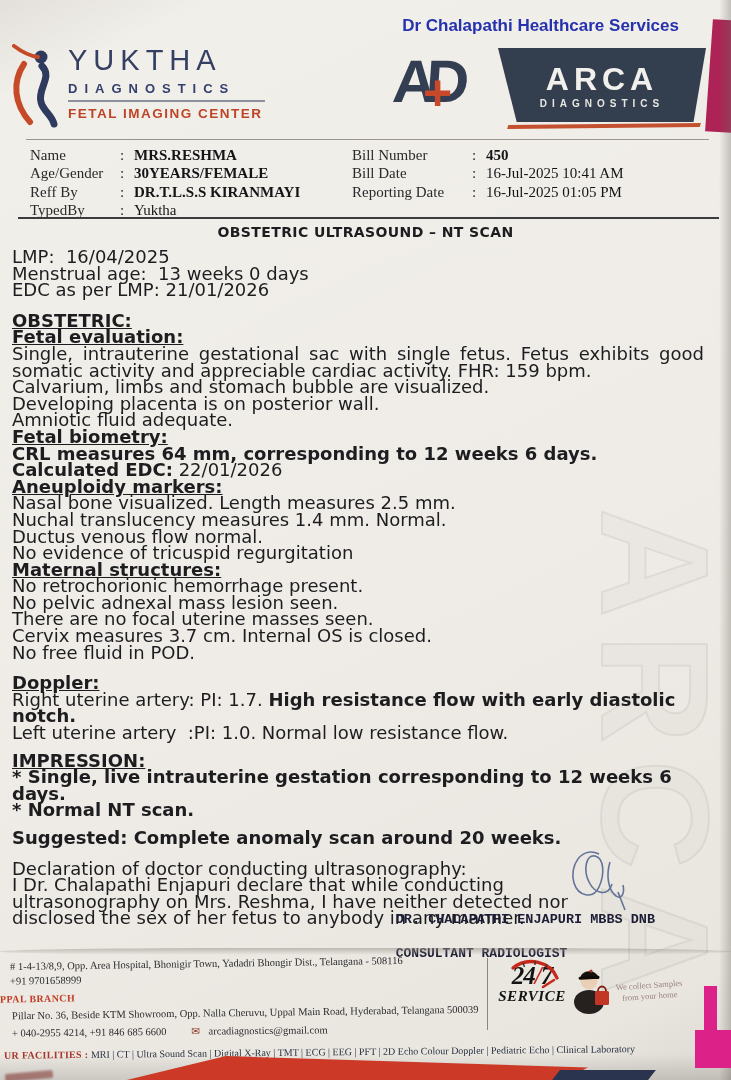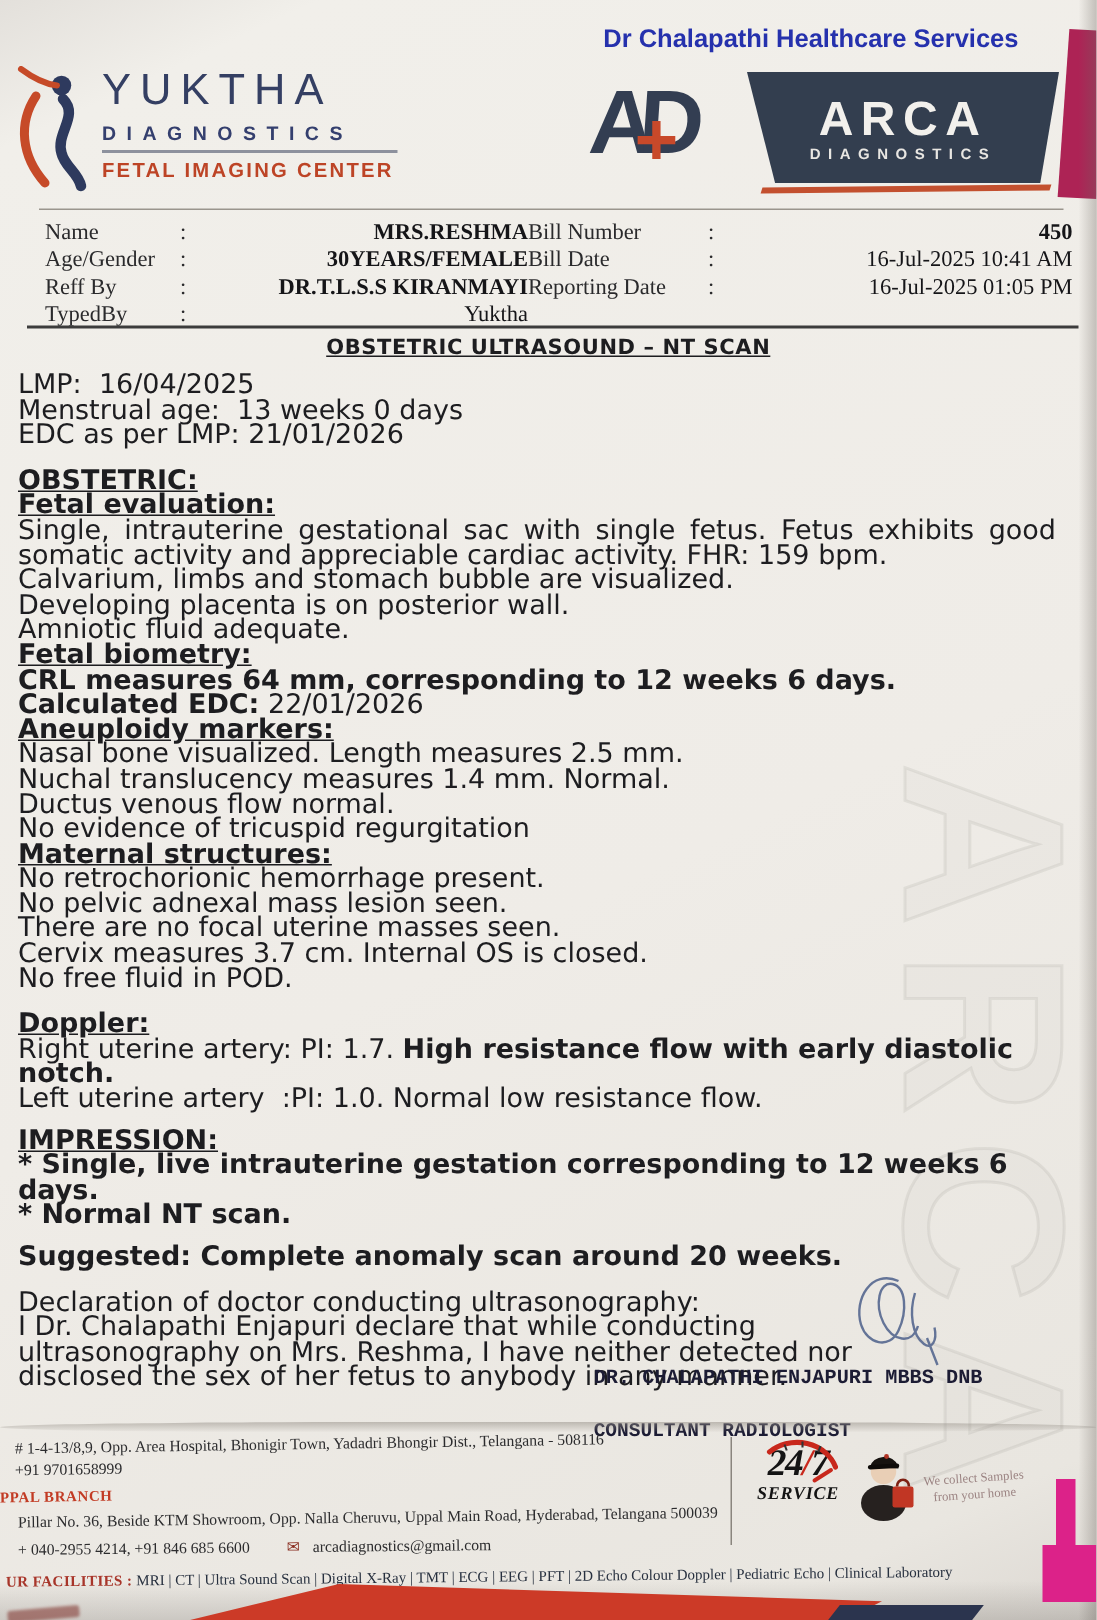--- a/index.html
+++ b/index.html
@@ -43,26 +43,26 @@
   .hr-thin{position:absolute;top:139px;left:26px;right:22px;height:1px;background:#9a958d;z-index:2;}
 
   
   .pinfo{position:absolute;top:146px;left:30px;right:16px;display:flex;z-index:2;
         font-family:"Liberation Serif",serif;font-size:15px;}
   .pcol{display:grid;grid-auto-rows:18.5px;align-items:center;}
   .pcol.left{width:322px;grid-template-columns:90px 14px 1fr;}
   .pcol.right{flex:1;grid-template-columns:120px 14px 1fr;}
   .plabel{color:#2a2a2c;}
   .pcolon{color:#2a2a2c;}
-  .pval{font-weight:bold;color:#151518;text-align:right;}
+  .pval{font-weight:bold;color:#151518;}
   .pval.normal{font-weight:normal;}
   .hr-thick{position:absolute;top:217px;left:18px;right:12px;height:2px;background:#3c3c3c;z-index:2;}
   .rtitle{position:absolute;top:224px;left:0;width:100%;text-align:center;font-weight:bold;font-size:14px;
         letter-spacing:.4px;z-index:2;}
-  .rtitle span{text-decoration:underline;}
+  .rtitle span{}
 
   
   .body{position:absolute;top:249px;left:12px;width:692px;font-size:18px;line-height:16.6px;z-index:2;}
   .ln{white-space:pre-wrap;}
   .h{font-weight:bold;text-decoration:underline;}
   .b{font-weight:bold;}
   .gap-s{height:11px;} .gap-m{height:14px;}
   .para{text-align:justify;}
   .decl{max-width:618px;}
 
@@ -83,21 +83,21 @@
         background:linear-gradient(rgba(150,144,136,.55),rgba(150,144,136,0));z-index:3;border-radius:50%/70%;}
   .footer{position:absolute;left:0;top:952px;width:731px;height:128px;z-index:3;
         font-family:Liberation Serif, serif;color:#2c2c2e;}
   .f-abs{position:absolute;}
   .addr{font-size:10.5px;}
   .branch{font-size:10px;color:#c23b24;font-weight:bold;letter-spacing:.4px;}
   .fdivider{position:absolute;left:487px;top:6px;width:1px;height:72px;background:#8a857e;}
   .svc{position:absolute;left:497px;top:12px;width:70px;text-align:center;color:#141414;}
   .svc .nums{font-weight:bold;font-style:italic;font-size:25px;line-height:24px;letter-spacing:-1px;}
   .svc .slash{color:#c8281c;}
-  .svc .service{font-weight:bold;font-style:italic;font-size:12px;letter-spacing:.5px;}
+  .svc .service{font-weight:bold;font-style:italic;font-size:15px;letter-spacing:.5px;}
   .svc svg{position:absolute;left:2px;top:-8px;}
   .person{position:absolute;left:572px;top:12px;}
   .collect{position:absolute;left:616px;top:28px;font-size:8.5px;line-height:10.5px;color:#9b8382;
         transform:rotate(-4deg);text-align:center;}
   .facline{position:absolute;left:4px;top:94px;width:724px;font-size:10px;white-space:nowrap;
         transform:rotate(-0.6deg);}
   .faclabel{color:#a8352a;font-weight:bold;letter-spacing:.3px;}
   .facitems{color:#27303f;}
 
   

